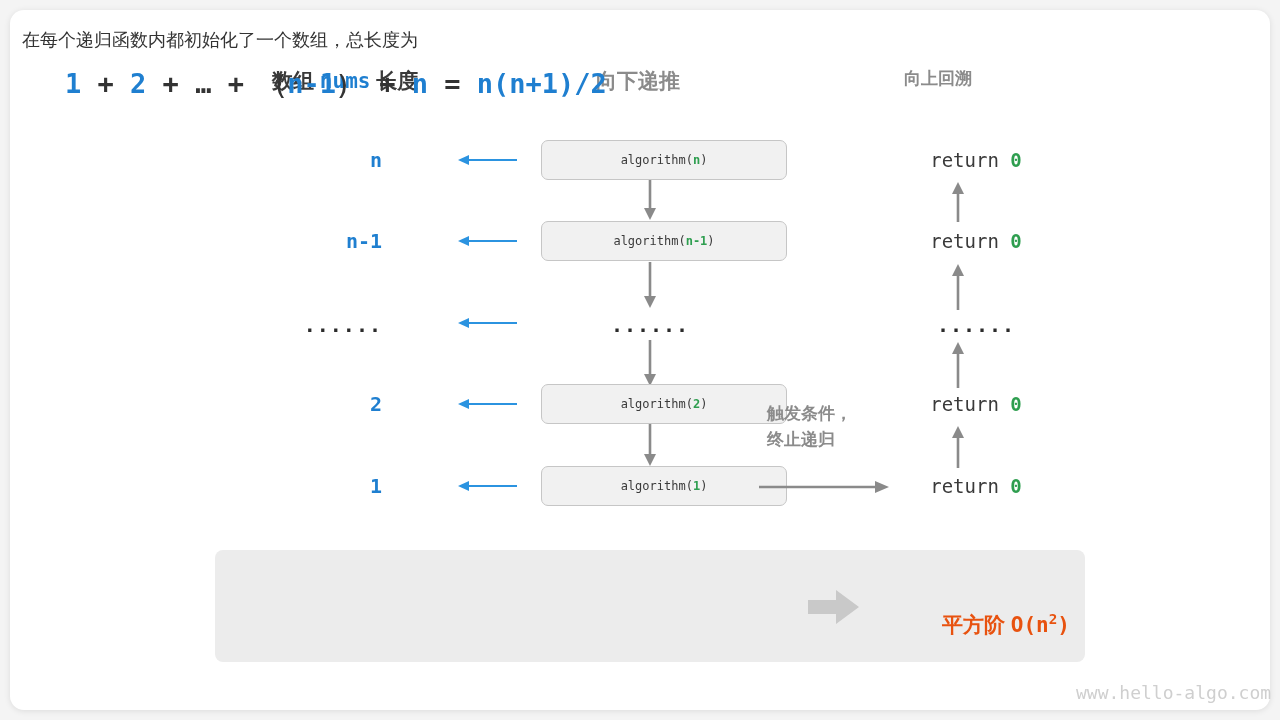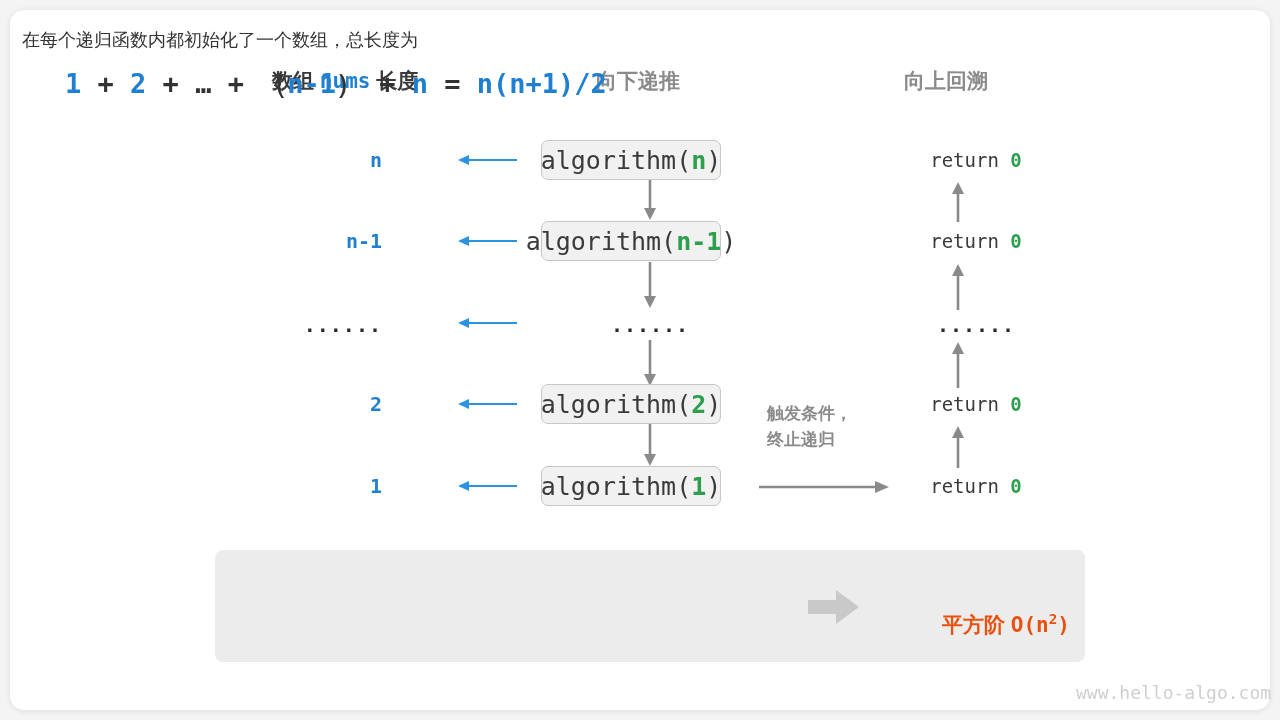--- a/index.html
+++ b/index.html
@@ -37,21 +37,21 @@
   }
   #hdr-left .nums { color: #1f7fd0; font-family: "DejaVu Sans Mono","Liberation Mono",monospace; }
   #hdr-mid {
     left: 586px; top: 57px;
     font-size: 21px;
     color: #8b8b8b;
     text-align: right;
   }
   #hdr-right {
     left: 894px; top: 57px;
-    font-size: 21px;
+    font-size: 17px;
     color: #8b8b8b;
   }
 
   
   .len-label {
     position: absolute;
     width: 120px;
     text-align: right;
     font-size: 20px;
     font-weight: bold;
@@ -74,31 +74,31 @@
   
   .blue-arrow {
     position: absolute;
     transform: translateY(-50%);
   }
 
   
   .call-box {
     position: absolute;
     left: 531px;
-    width: 180px;
+    width: 246px;
     height: 40px;
     box-sizing: border-box;
     background: #f1f1f1;
     border: 1px solid #c6c6c6;
     border-radius: 7px;
     display: flex;
     align-items: center;
     justify-content: center;
     font-family: "DejaVu Sans Mono", "Liberation Mono", monospace;
-    font-size: 25px;
+    font-size: 12px;
     color: #3a3a3a;
     transform: translateY(-50%);
     white-space: nowrap;
   }
   .call-box .arg { color: #2e9e4f; font-weight: bold; }
 
   .mid-dots {
     position: absolute;
     left: 531px;
     width: 218px;

